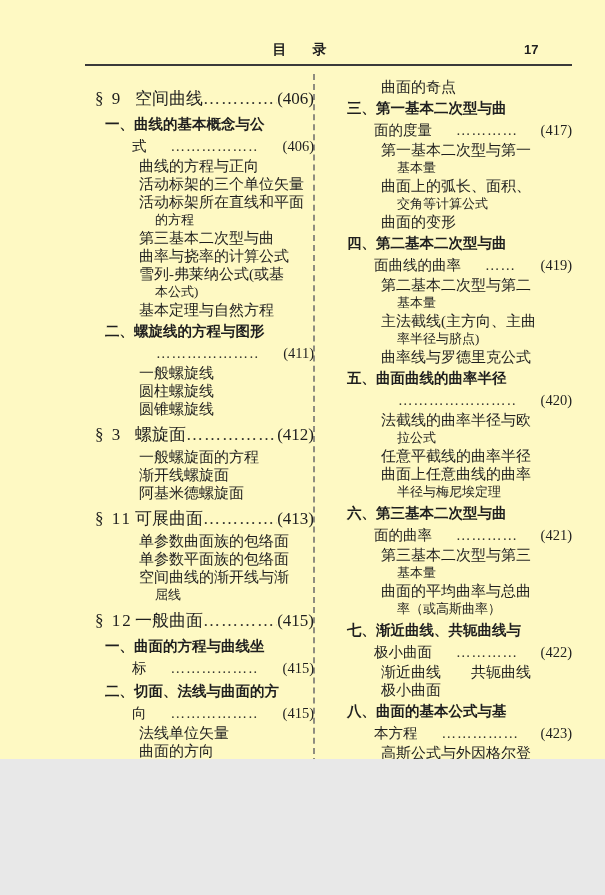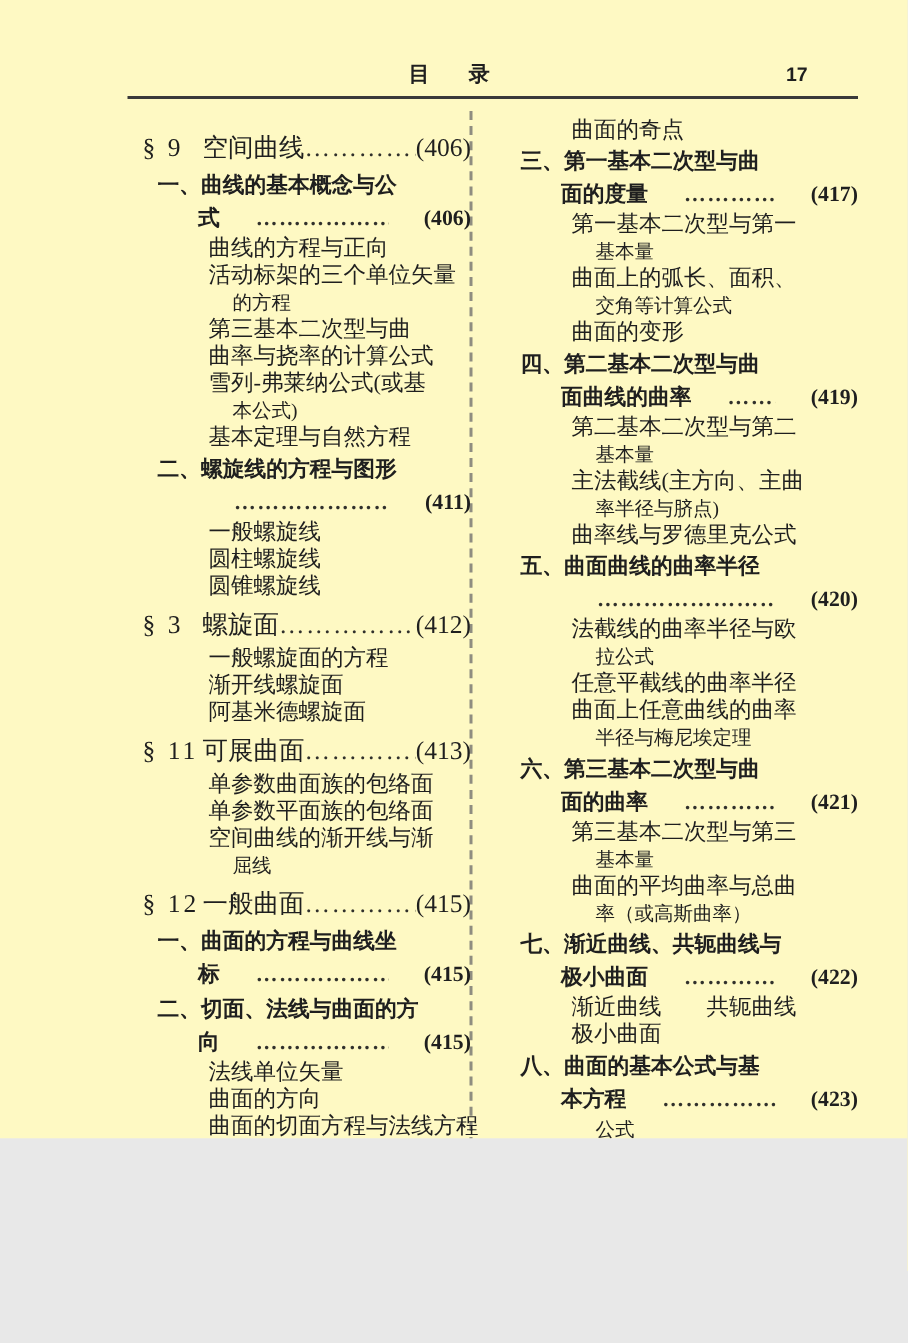--- a/index.html
+++ b/index.html
@@ -43,21 +43,21 @@
   .line .txt{flex:0 0 auto;}
   .line .dots{
     flex:1 1 auto;min-width:0;overflow:hidden;white-space:nowrap;
     letter-spacing:1px;opacity:.92;
   }
   .line .pg{flex:0 0 auto;}
   .ch{font-size:17px;line-height:27px;margin-top:3px;font-weight:500;}
   .ch .lbl{flex:0 0 40px;margin-left:3px;letter-spacing:2px;}
   .h2{font-size:14.5px;font-weight:700;line-height:21.5px;margin-top:2px;}
   .h2 .lbl{flex:0 0 auto;margin-left:13px;}
-  .h2c{font-size:14.5px;font-weight:700;line-height:21.5px;padding-left:40px;gap:24px;}
+  .h2c{font-size:14.5px;font-weight:400;line-height:21.5px;padding-left:40px;gap:24px;}
   .it{font-size:15px;line-height:18px;padding-left:47px;}
   .itc{font-size:13px;line-height:18px;padding-left:63px;}
   
   .stray-mark{
     position:absolute;left:297px;top:835px;
     font-size:15px;color:#2a2a2a;
   }
 </style>
 </head>
 <body>
@@ -69,20 +69,21 @@
   <div class="header-rule"></div>
 
   <div class="column-divider"></div>
 
   <div class="toc-col toc-col-left" id="col-left">
       <div class="line ch"><span class="lbl">§ 9</span><span class="txt">空间曲线</span><span class="dots">………………………………………………………………………………</span><span class="pg">(406)</span></div>
       <div class="line h2"><span class="lbl">一、</span><span class="txt">曲线的基本概念与公</span></div>
       <div class="line h2c"><span class="txt">式</span><span class="dots">………………………………………………………………………………</span><span class="pg">(406)</span></div>
       <div class="line it"><span class="txt">曲线的方程与正向</span></div>
       <div class="line it"><span class="txt">活动标架的三个单位矢量</span></div>
+      <div class="line it"><span class="txt">活动标架所在直线和平面</span></div>
       <div class="line itc"><span class="txt">的方程</span></div>
       <div class="line it"><span class="txt">第三基本二次型与曲</span></div>
       <div class="line it"><span class="txt">曲率与挠率的计算公式</span></div>
       <div class="line it"><span class="txt">雪列-弗莱纳公式(或基</span></div>
       <div class="line itc"><span class="txt">本公式)</span></div>
       <div class="line it"><span class="txt">基本定理与自然方程</span></div>
       <div class="line h2"><span class="lbl">二、</span><span class="txt">螺旋线的方程与图形</span></div>
       <div class="line h2c"><span class="txt"></span><span class="dots">………………………………………………………………………………</span><span class="pg">(411)</span></div>
       <div class="line it"><span class="txt">一般螺旋线</span></div>
       <div class="line it"><span class="txt">圆柱螺旋线</span></div>
@@ -133,18 +134,19 @@
       <div class="line it"><span class="txt">第三基本二次型与第三</span></div>
       <div class="line itc"><span class="txt">基本量</span></div>
       <div class="line it"><span class="txt">曲面的平均曲率与总曲</span></div>
       <div class="line itc"><span class="txt">率（或高斯曲率）</span></div>
       <div class="line h2"><span class="lbl">七、</span><span class="txt">渐近曲线、共轭曲线与</span></div>
       <div class="line h2c"><span class="txt">极小曲面</span><span class="dots">………………………………………………………………………………</span><span class="pg">(422)</span></div>
       <div class="line it"><span class="txt">渐近曲线　　共轭曲线</span></div>
       <div class="line it"><span class="txt">极小曲面</span></div>
       <div class="line h2"><span class="lbl">八、</span><span class="txt">曲面的基本公式与基</span></div>
       <div class="line h2c"><span class="txt">本方程</span><span class="dots">………………………………………………………………………………</span><span class="pg">(423)</span></div>
+      <div class="line it"><span class="txt">高斯公式与外因格尔登</span></div>
       <div class="line itc"><span class="txt">公式</span></div>
     </div>
 
   <div class="stray-mark">’</div>
 
 </div>
 
 </body></html>

